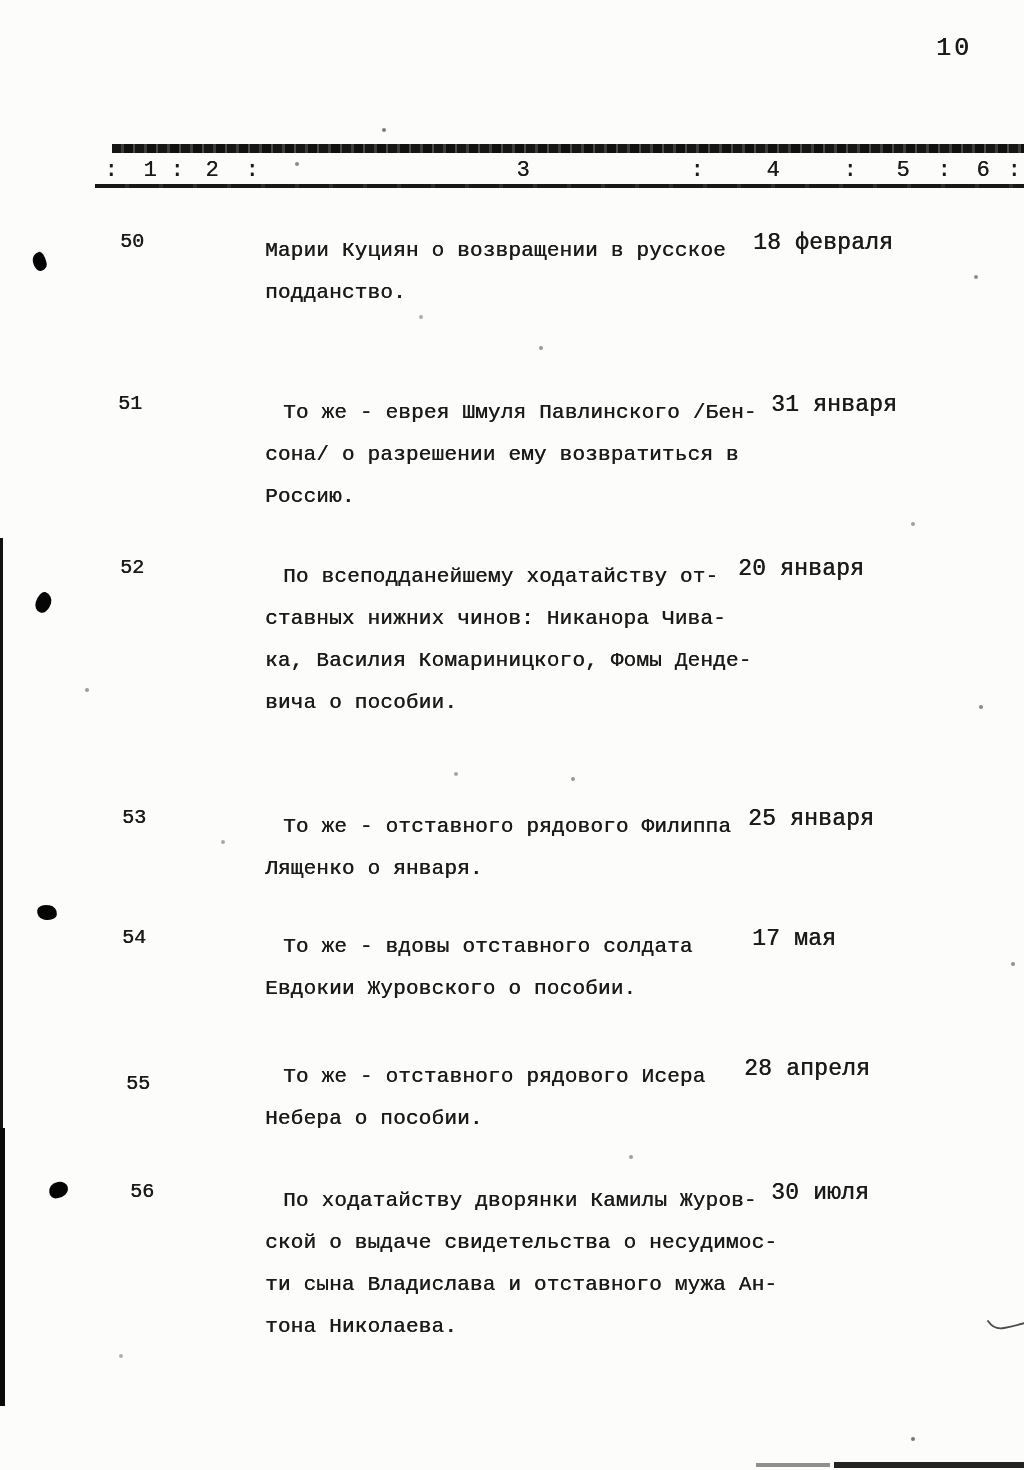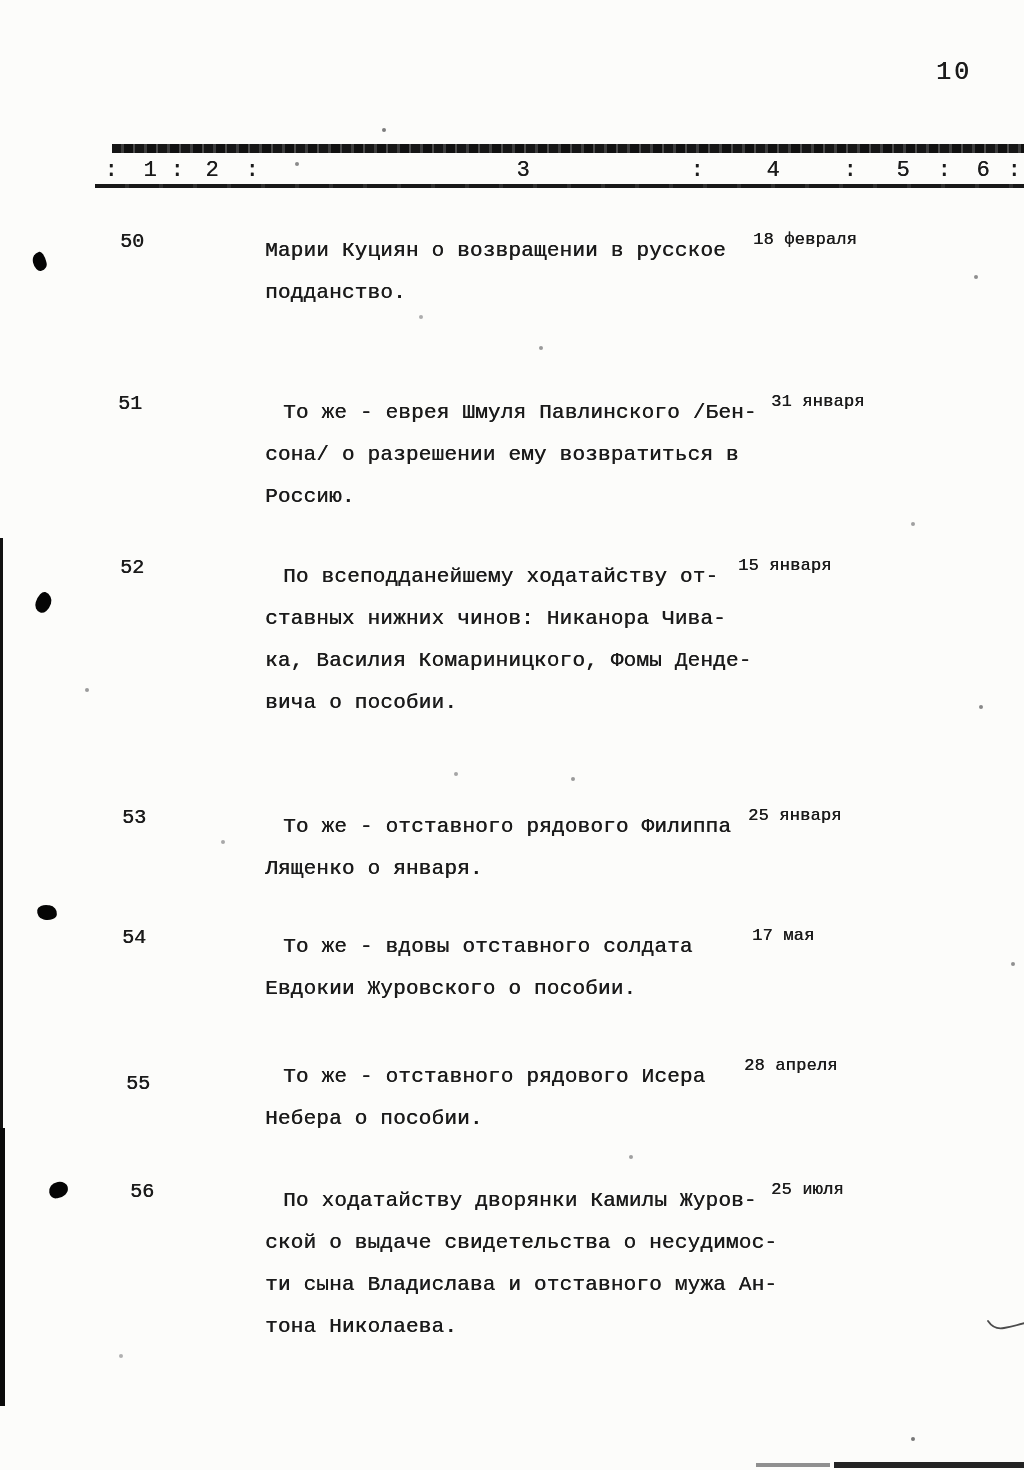--- a/index.html
+++ b/index.html
@@ -14,21 +14,20 @@
   .typed{
     font-size:21px;
     letter-spacing:0.2px;
     text-shadow:0.4px 0 0 currentColor;
     white-space:nowrap;
   }
   .page-number{
     position:absolute;left:936px;top:34px;
     font-size:25px;letter-spacing:3px;
     text-shadow:0.4px 0 0 currentColor;
-    margin-top:24px;
   }
   
   .hdr-top-band{
     position:absolute;left:112px;top:144px;width:912px;height:9px;
     background:
       repeating-linear-gradient(90deg,#161616 0 9px,#3c3c3c 9px 12px,#101010 12px 21px,#4a4a4a 21px 23px),
       #161616;
   }
   .hdr-bottom-line{
     position:absolute;left:95px;top:184px;width:929px;height:4px;
@@ -43,21 +42,21 @@
   
   .entry{position:absolute;left:0;width:1024px;}
   .entry-num{
     position:absolute;left:120px;top:0;
     font-size:20px;
     text-shadow:0.4px 0 0 currentColor;
   }
   .entry-lines{position:absolute;left:265px;top:0;}
   .line{line-height:42px;height:42px;}
   .line.first{padding-left:18px;}
-  .entry-date{position:absolute;top:0;font-size:17px;text-align:center;}
+  .entry-date{position:absolute;top:0;font-size:23px;text-align:center;}
   
   .ink-spot{position:absolute;background:#050505;}
   .spot-1{left:33px;top:252px;width:13px;height:19px;border-radius:65% 35% 55% 45%/50% 65% 35% 55%;transform:rotate(-14deg);}
   .spot-2{left:36px;top:592px;width:15px;height:21px;border-radius:40% 60% 50% 50%/60% 45% 55% 40%;transform:rotate(18deg);}
   .spot-3{left:37px;top:905px;width:20px;height:15px;border-radius:55% 45% 60% 40%/45% 55% 45% 60%;transform:rotate(8deg);}
   .spot-4{left:49px;top:1182px;width:19px;height:16px;border-radius:50% 50% 65% 35%/60% 40% 55% 45%;transform:rotate(-8deg);}
   .edge-line{position:absolute;left:0;top:538px;width:3px;height:868px;background:#111;}
   .edge-line-thick{position:absolute;left:0;top:1128px;width:5px;height:278px;background:#0a0a0a;}
   .bottom-line-gray{position:absolute;left:756px;top:1463px;width:74px;height:4px;background:#8f8f8f;}
   .bottom-line-dark{position:absolute;left:834px;top:1462px;width:190px;height:6px;background:#232323;}
@@ -126,21 +125,21 @@
   </div>
 
   <div class="entry" style="top:556px">
     <div class="entry-num">52</div>
     <div class="entry-lines typed">
       <div class="line first">По всеподданейшему ходатайству от-</div>
       <div class="line">ставных нижних чинов: Никанора Чива-</div>
       <div class="line">ка, Василия Комариницкого, Фомы Денде-</div>
       <div class="line">вича о пособии.</div>
     </div>
-    <div class="entry-date typed" style="left:738px">15 января</div>
+    <div class="entry-date typed" style="left:738px">20 января</div>
   </div>
 
   <div class="entry" style="top:806px">
     <div class="entry-num" style="left:122px">53</div>
     <div class="entry-lines typed">
       <div class="line first">То же - отставного рядового Филиппа</div>
       <div class="line">Лященко о января.</div>
     </div>
     <div class="entry-date typed" style="left:748px">25 января</div>
   </div>
@@ -164,21 +163,21 @@
   </div>
 
   <div class="entry" style="top:1180px">
     <div class="entry-num" style="left:130px">56</div>
     <div class="entry-lines typed">
       <div class="line first">По ходатайству дворянки Камилы Журов-</div>
       <div class="line">ской о выдаче свидетельства о несудимос-</div>
       <div class="line">ти сына Владислава и отставного мужа Ан-</div>
       <div class="line">тона Николаева.</div>
     </div>
-    <div class="entry-date typed" style="left:771px">25 июля</div>
+    <div class="entry-date typed" style="left:771px">30 июля</div>
   </div>
 
   <div class="ink-spot spot-1"></div>
   <div class="ink-spot spot-2"></div>
   <div class="ink-spot spot-3"></div>
   <div class="ink-spot spot-4"></div>
   <div class="edge-line"></div>
   <div class="edge-line-thick"></div>
   <div class="bottom-line-gray"></div>
   <div class="bottom-line-dark"></div>

